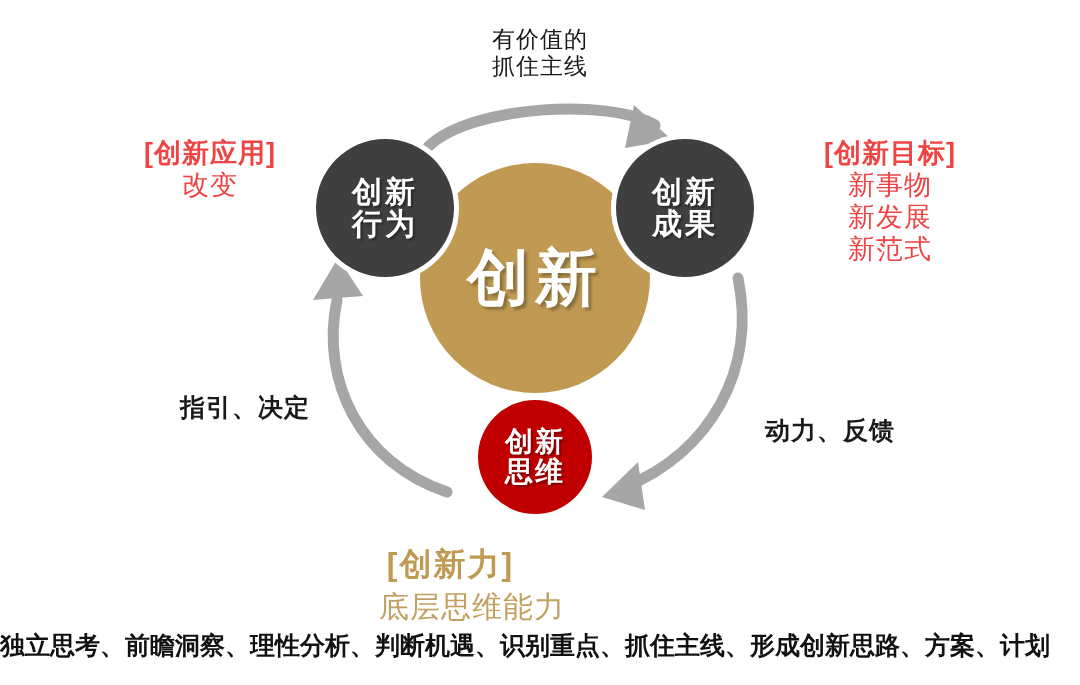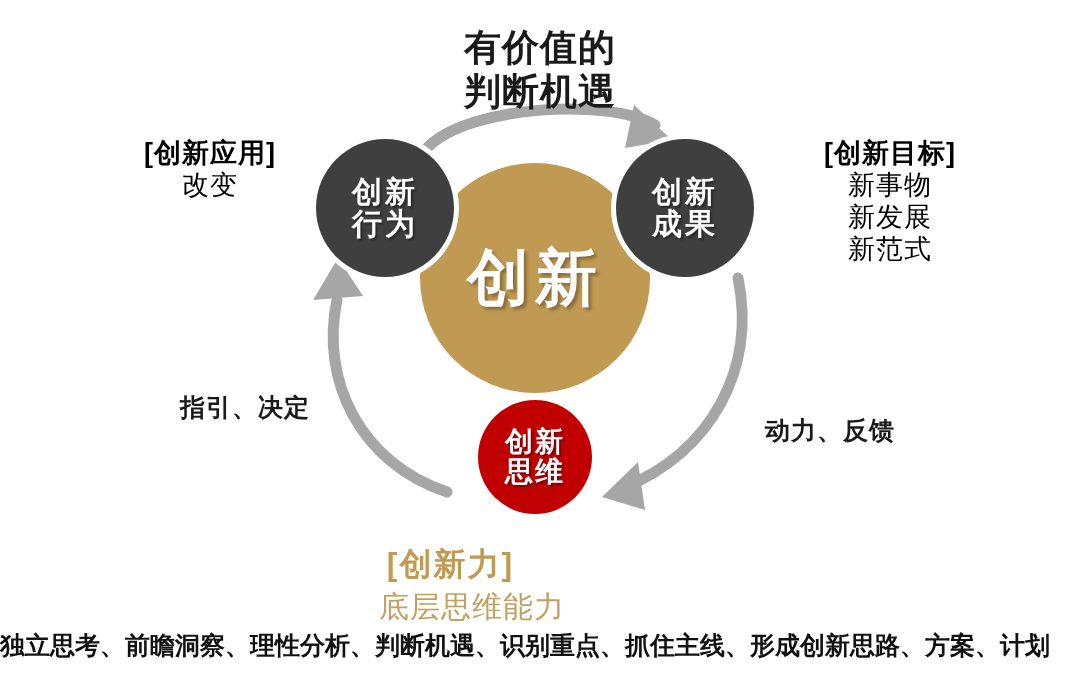--- a/index.html
+++ b/index.html
@@ -28,31 +28,31 @@
     position: absolute;
     text-align: center;
     line-height: 1.18;
     white-space: nowrap;
     user-select: none;
   }
 
   
   #top-caption {
     left: 0; top: 26px; width: 1080px;
-    font-size: 37px;
-    font-weight: bold;
+    font-size: 23px;
+    font-weight: normal;
     color: #1a1a1a;
     letter-spacing: 1px;
   }
   #top-caption .l { display: block; }
 
   
   .side-caption {
     font-size: 27px;
-    color: #000000;
+    color: #ef4444;
     letter-spacing: 1px;
   }
   .side-caption .hd {
     display: block;
     font-weight: bold;
   }
   .side-caption .l { display: block; }
 
   #left-caption { left: 80px; top: 138px; width: 260px; }
   #right-caption { left: 760px; top: 138px; width: 260px; }
@@ -156,21 +156,21 @@
 
     <circle cx="685" cy="208" r="74" fill="#ffffff"></circle>
     <circle cx="685" cy="208" r="69" fill="#3f3f3f"></circle>
 
     <circle cx="535" cy="457" r="63" fill="#ffffff"></circle>
     <circle cx="535" cy="457" r="57" fill="#c00000"></circle>
   </svg>
 
   <div class="txt" id="top-caption">
     <span class="l">有价值的</span>
-    <span class="l">判断机遇</span>
+    <span class="l">抓住主线</span>
   </div>
 
   <div class="txt side-caption" id="left-caption">
     <span class="hd">[创新应用]</span>
     <span class="l">改变</span>
   </div>
 
   <div class="txt side-caption" id="right-caption">
     <span class="hd">[创新目标]</span>
     <span class="l">新事物</span>

